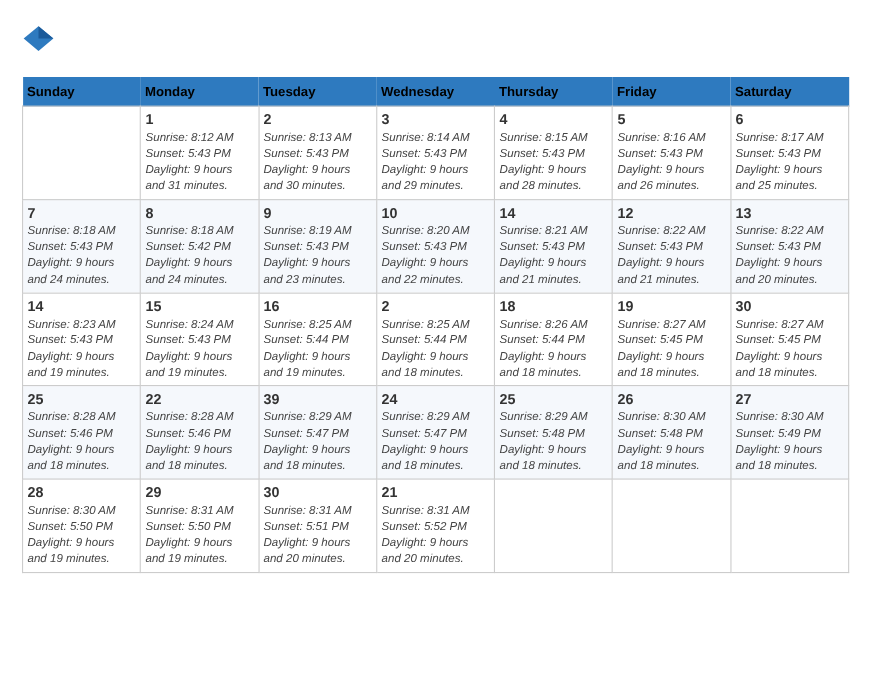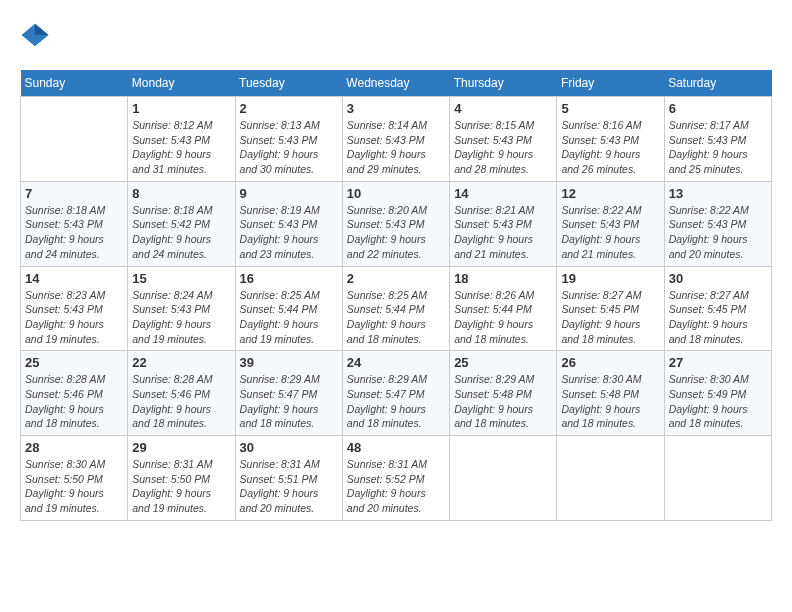--- a/index.html
+++ b/index.html
@@ -47,25 +47,25 @@
       align-items: flex-start;
       margin-bottom: 6px;
     }
     table {
       width: 100%;
       border-collapse: collapse;
       font-size: 11px;
     }
     thead th {
       background-color: #2e7abf;
-      color: #ffffff;
+      color: #000000;
       padding: 6px 4px;
       text-align: left;
       font-size: 12px;
-      font-weight: normal;
+      font-weight: bold;
     }
     tbody td {
       border: 1px solid #ccc;
       vertical-align: top;
       padding: 4px;
       min-height: 80px;
       width: calc(100% / 7);
       color: #333;
     }
     .day-number {
@@ -302,21 +302,21 @@
             Sunrise: 8:31 AM<br>Sunset: 5:50 PM<br>Daylight: 9 hours and 19 minutes.
           </div>
           </td>
           <td>
           <span class="day-number">30</span>
           <div class="day-info">
             Sunrise: 8:31 AM<br>Sunset: 5:51 PM<br>Daylight: 9 hours and 20 minutes.
           </div>
           </td>
           <td>
-          <span class="day-number">48</span>
+          <span class="day-number">21</span>
           <div class="day-info">
             Sunrise: 8:31 AM<br>Sunset: 5:52 PM<br>Daylight: 9 hours and 20 minutes.
           </div>
           </td>
           <td class="empty"></td>
           <td class="empty"></td>
           <td class="empty"></td>
         </tr>
       </tbody>
   </table>

